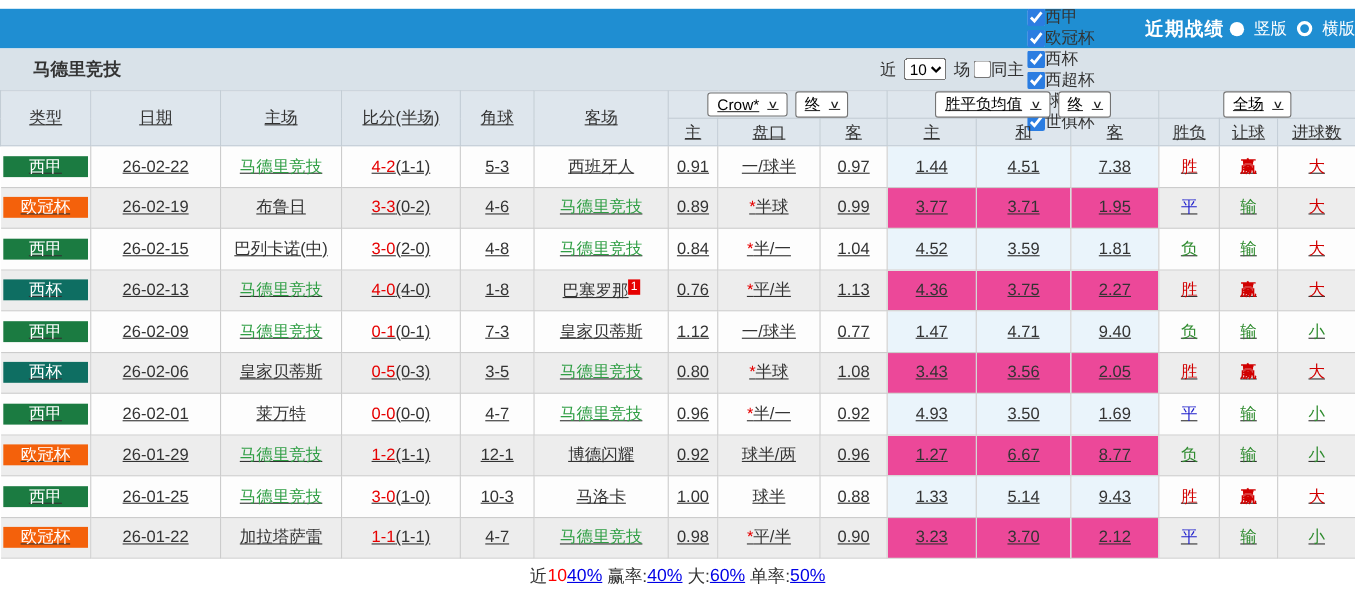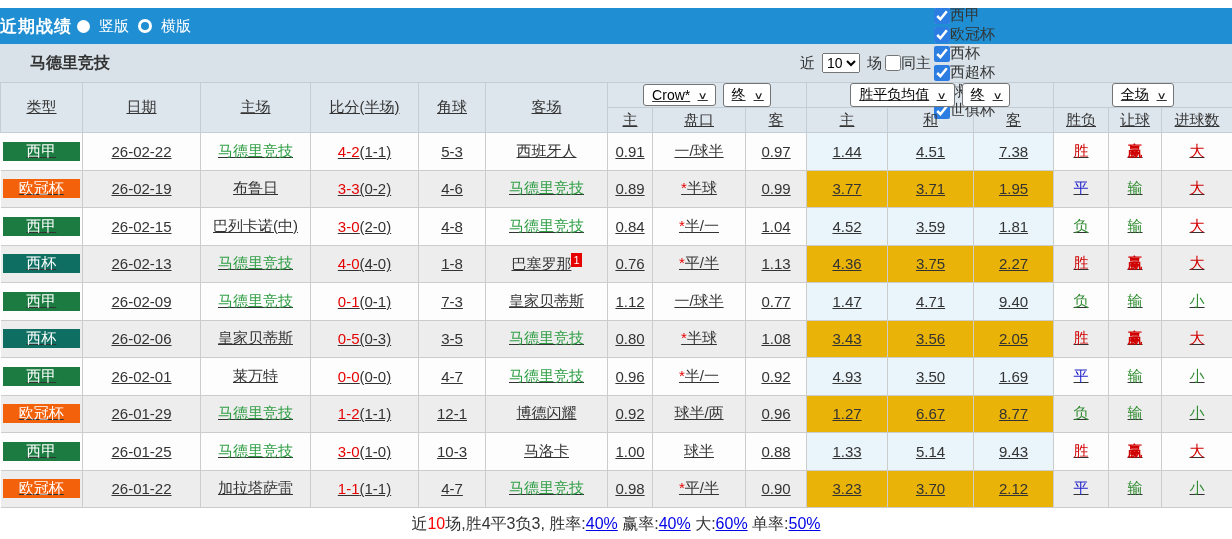--- a/index.html
+++ b/index.html
@@ -4,21 +4,21 @@
 <style>
   :root{
     --accent:#1f8ed2; --self-team:#2f9e44; --score:#e60000;
     --win:#d10000; --draw:#2121cc; --lose:#2e8b2e;
     --f-red:#ff0000; --f-blue:#0000e6;
   }
   *{box-sizing:border-box;}
   body{margin:0;width:1232px;background:#fff;font-family:"Liberation Sans","DejaVu Sans",sans-serif;color:#333;}
   .topstrip{height:8px;background:#fff;}
   
-  .titlebar{height:36px;background:var(--accent);display:flex;align-items:center;justify-content:flex-start;gap:9px;color:#fff;}
+  .titlebar{height:36px;background:var(--accent);display:flex;align-items:center;justify-content:flex-end;gap:9px;color:#fff;}
   .titlebar .title{font-weight:bold;font-size:17px;letter-spacing:1px;}
   .radio-dot{width:13px;height:13px;border-radius:50%;background:#fff;display:inline-block;margin-left:-4px;}
   .radio-ring{width:14px;height:14px;border-radius:50%;border:3px solid #fff;display:inline-block;}
   .radio-label{font-size:15px;}
   
   .filterbar{height:38px;background:#d9e2e9;display:flex;align-items:center;font-size:15px;}
   .teamname{margin-left:30px;font-weight:bold;font-size:16px;color:#333;}
   .controls{margin-left:auto;margin-right:222px;display:flex;align-items:center;gap:3px;}
   .controls select{font-size:14px;margin:0 4px;}
   .controls label{display:flex;align-items:center;}
@@ -30,21 +30,21 @@
   thead tr.grp th{height:25px;}
   thead tr.sub th{height:25px;}
   .sel{display:inline-flex;align-items:center;background:#fff;border:1px solid #747474;border-radius:3px;padding:2px 8px;font-size:14px;color:#000;gap:9px;}
   .sel .chev{font-size:10px;color:#222;transform:scaleX(1.4);}
   .selwrap{display:flex;align-items:center;justify-content:center;gap:7px;}
   tbody td{border:1px solid #cccccc;text-align:center;font-size:15px;color:#333;padding:0;overflow:hidden;}
   tbody tr{height:37.5px;}
   tbody tr.odd{background:#fdfdfd;}
   tbody tr.even{background:#ededed;}
   tbody tr.odd td.avg{background:#eaf4fb;}
-  tbody tr.even td.avg{background:#eab308;}
+  tbody tr.even td.avg{background:#ec4899;}
   td.typecell{padding:2px;border-left:none;background:transparent;}
   .badge{display:flex;align-items:center;justify-content:center;height:100%;color:#fff;font-size:15px;}
   .team-self{color:var(--self-team);}
   .score-main{color:var(--score);}
   .star{color:var(--score);}
   .r-win{color:var(--win);}
   .r-draw{color:var(--draw);}
   .r-lose{color:var(--lose);}
   .r-bold{font-weight:bold;}
   .red-mark{background:var(--score);color:#fff;font-size:11px;padding:0 2px;vertical-align:5px;display:inline-block;line-height:14px;}
@@ -369,21 +369,20 @@
         <td class="r-draw">平</td>
         <td class="r-lose">输</td>
         <td class="r-lose">小</td>
       </tr>
     </tbody>
 </table>
 
 <div class="summary" id="summary">
     <span class="">近</span>
     <span class="f-red">10</span>
-    <span class="">场,胜4平3负3, 胜率:</span>
     <span class="f-blue">40%</span>
     <span class=""> 赢率:</span>
     <span class="f-blue">40%</span>
     <span class=""> 大:</span>
     <span class="f-blue">60%</span>
     <span class=""> 单率:</span>
     <span class="f-blue">50%</span>
   </div>
 
 </body></html>

